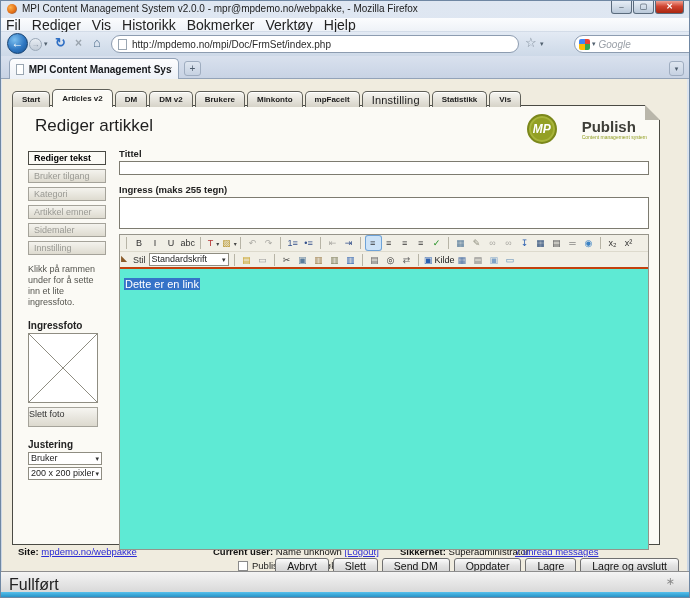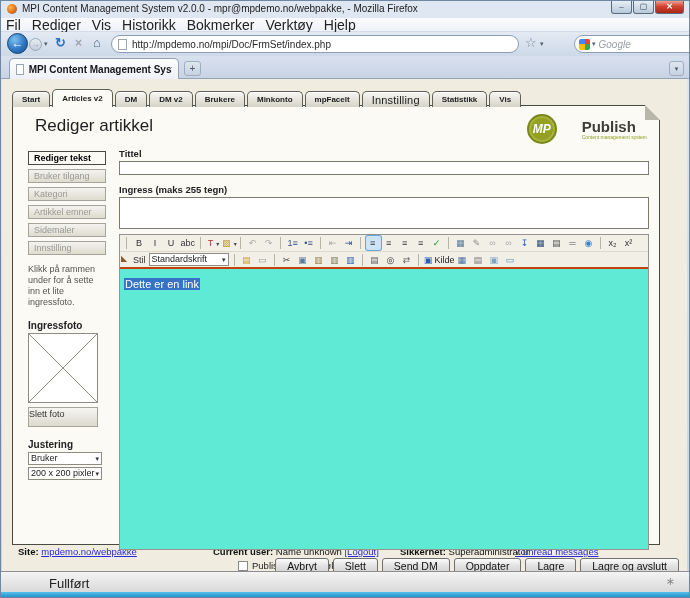--- a/index.html
+++ b/index.html
@@ -134,21 +134,21 @@
   .chk { position:absolute; display:flex; align-items:center; font-size:9.5px; color:#222; }
   .chk .box { width:10px; height:10px; background:#fff; border:1px solid #8a8a8a; margin-right:4px;
               font-size:9px; line-height:9px; color:#2a56b0; text-align:center; font-weight:bold; }
   .btnrow { position:absolute; right:8px; top:0; display:flex; gap:4px; }
   .vbtn { height:17px; line-height:15px; padding:0 11px; font-size:10.5px; color:#111; text-align:center;
           background:linear-gradient(#fbfbfb,#e2e2e2 45%,#d0d0d0); border:1px solid #707070; border-radius:3px; }
 
   
   .statusbar { position:absolute; top:570px; left:0; right:0; height:21px; background:linear-gradient(#f4f4f4,#d9d9d9);
                border-top:1px solid #8e8e8e; }
-  .status-text { position:absolute; left:8px; top:4px; font-size:13px; color:#222;margin-left:40px; }
+  .status-text { position:absolute; left:8px; top:4px; font-size:16px; color:#222; }
   .status-icon { position:absolute; right:14px; top:3px; font-size:11px; color:#8a8a8a; }
   .bluestrip { position:absolute; top:591px; left:0; right:0; height:7px; background:linear-gradient(#56c0ec,#1581b8); }
 </style>
 </head>
 <body>
 
 <div class="window">
 
   <div class="titlebar">
     <span class="favicon"></span>

